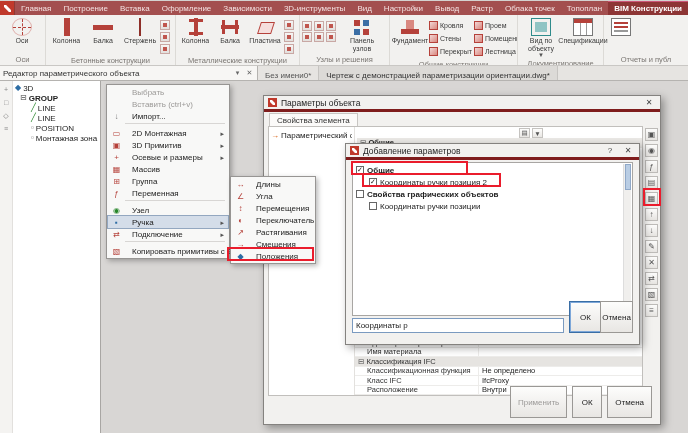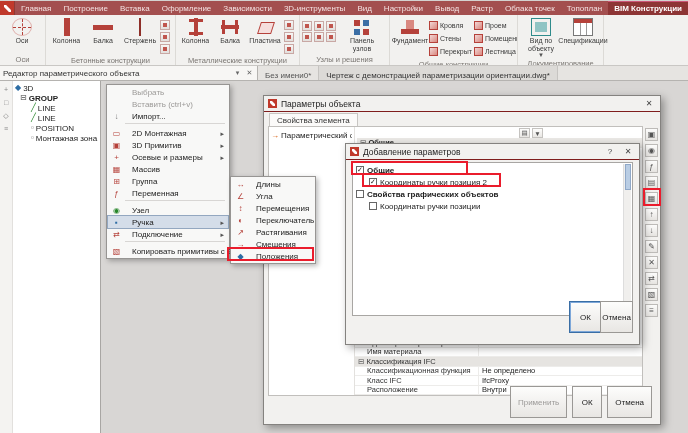--- a/index.html
+++ b/index.html
@@ -80,21 +80,21 @@
   .mitem{position:relative;height:12px;display:flex;align-items:center;padding:0 4px 0 24px;font-size:8px;color:#222;white-space:nowrap}
   .mitem .micon{position:absolute;left:2px;width:13px;text-align:center;font-size:8px;color:#b5413a}
   .mitem .arrow{margin-left:auto}
   .mitem .arrow::after{content:"▸";font-size:7px;color:#555}
   .mitem.disabled{color:#9c9a98}
   .mitem.selected{background:#d4dde9;outline:1px solid #93a7c0}
   .mitem.separator{height:3px;padding:0;margin:1px 3px 1px 17px;border-top:1px solid #d8d6d4}
 
   
   .dlg{position:absolute;background:#f2f1ef;border:1px solid #84827f;box-shadow:3px 3px 8px rgba(0,0,0,.35)}
-  .dtitle{height:16px;display:flex;align-items:center;gap:4px;padding:0 4px;font-size:8.5px;color:#222;border-bottom:1px solid #7f1d1d}
+  .dtitle{height:16px;display:flex;align-items:center;gap:4px;padding:0 4px;font-size:8.5px;color:#222;border-bottom:3px solid #7f1d1d}
   .dlogo{width:9px;height:9px;background:#c0392b;flex:none;position:relative}
   .dlogo::after{content:"";position:absolute;left:2px;top:2px;width:5px;height:5px;background:#fff;clip-path:polygon(0 100%,0 0,40% 0,100% 60%,100% 100%,60% 100%,0 40%)}
   .dbtn{width:14px;height:12px;display:flex;align-items:center;justify-content:center;color:#444;font-size:8px}
   .dx::after{content:"✕"}
   .pdialog{left:263px;top:95px;width:398px;height:330px;z-index:10}
   .ptab{position:absolute;left:5px;top:17px;padding:2px 7px;font-size:8px;background:#fbfaf9;border:1px solid #c8c6c3;border-bottom:none;color:#333}
   .pbody{position:absolute;left:4px;top:30px;right:17px;bottom:28px;background:#fff;border:1px solid #c1bfbc}
   .pleft{position:absolute;left:0;top:0;bottom:0;width:86px;border-right:1px solid #e3e1de;padding:4px 2px}
   .proot{display:flex;align-items:center;gap:2px;font-size:8px;white-space:nowrap;overflow:hidden}
   .gridicons{position:absolute;left:250px;top:1px;display:flex;gap:2px}
@@ -269,20 +269,28 @@
           <div class="blabel">Вид по объекту</div>
           <div class="ddarrow">▼</div>
         </div>
         <div class="bigbtn" style="width:40px">
           <div class="ic ic-spec"></div>
           <div class="blabel">Спецификации</div>
         </div>
       </div>
       <div class="glabel">Документирование</div>
     </div>
+    <div class="rgroup" style="width:84px;border-right:none">
+      <div class="gbody">
+        <div class="bigbtn" style="width:30px">
+          <div class="ic ic-report"></div>
+        </div>
+      </div>
+      <div class="glabel">Отчеты и публ</div>
+    </div>
   </div>
 
   <div class="docbar">
     <div class="paneltab">
       <span>Редактор параметрического объекта</span>
       <span class="sp"></span>
       <span class="tinyico pin-icon"></span>
       <span class="tinyico closei"></span>
     </div>
     <div class="doctab">
@@ -442,20 +450,21 @@
         <span>Свойства графических объектов</span>
       </div>
         <div class="arow child">
         <span class="cb"></span>
         <span>Координаты ручки позиции</span>
       </div>
       <div class="ascroll">
           <div class="thumb"></div>
         </div>
     </div>
+    <input class="afilter" readonly="" value="Координаты р" style="">
     <div class="btn focus aok">ОК</div>
     <div class="btn acancel">Отмена</div>
   </div>
 
   <div class="menu ctxmenu">
     <div class="mitem disabled">
 
       <span>Выбрать</span>
 
     </div>

